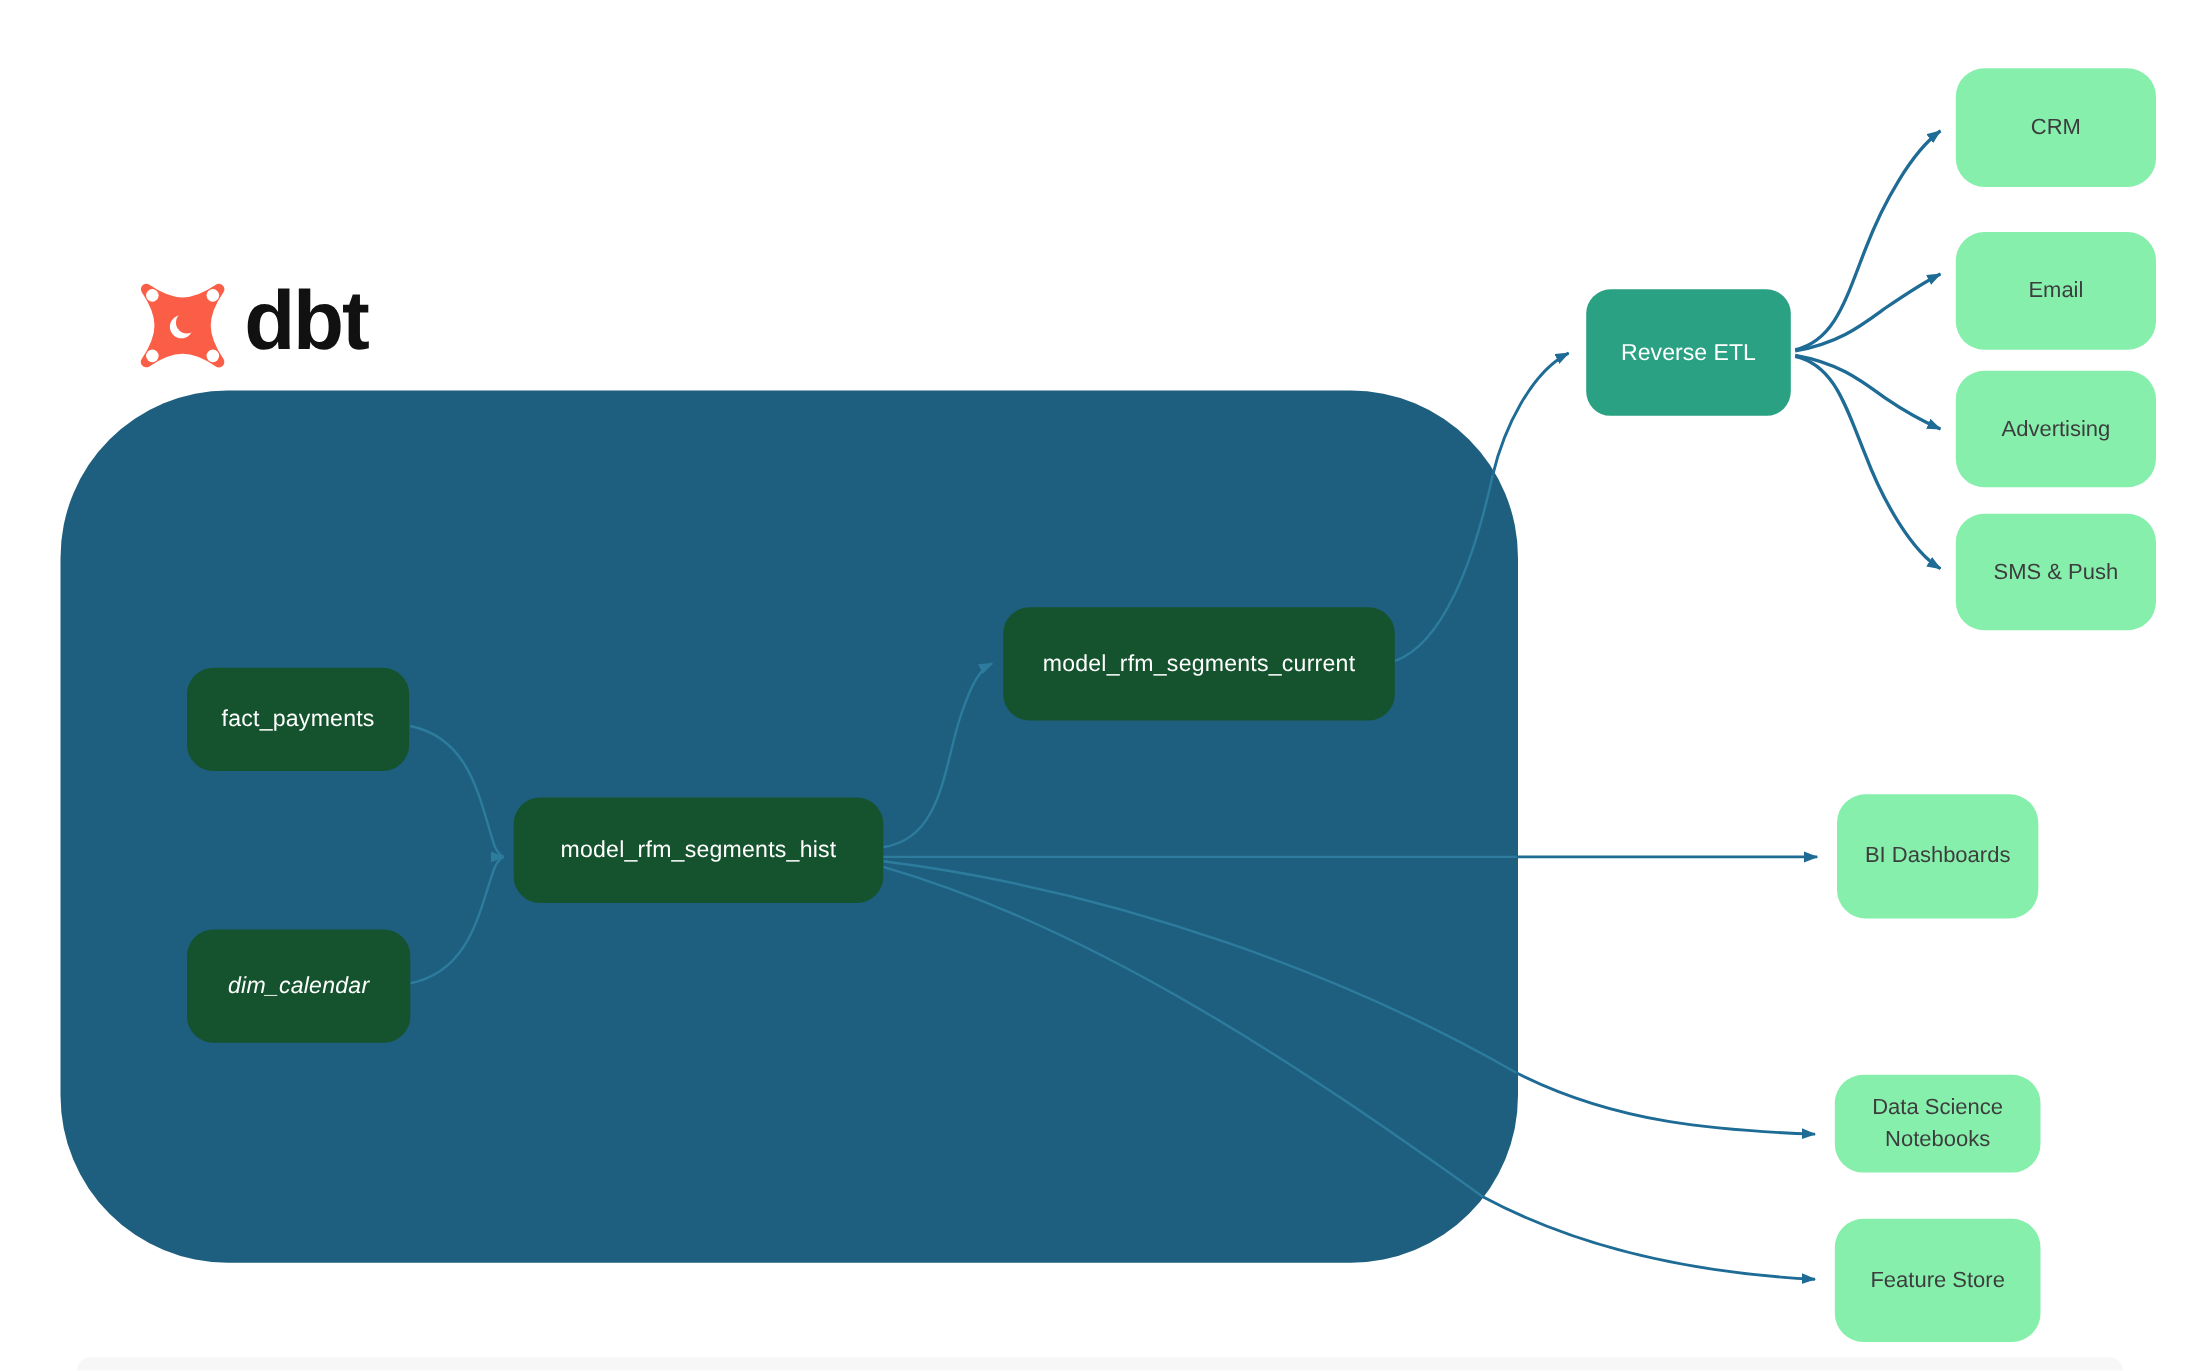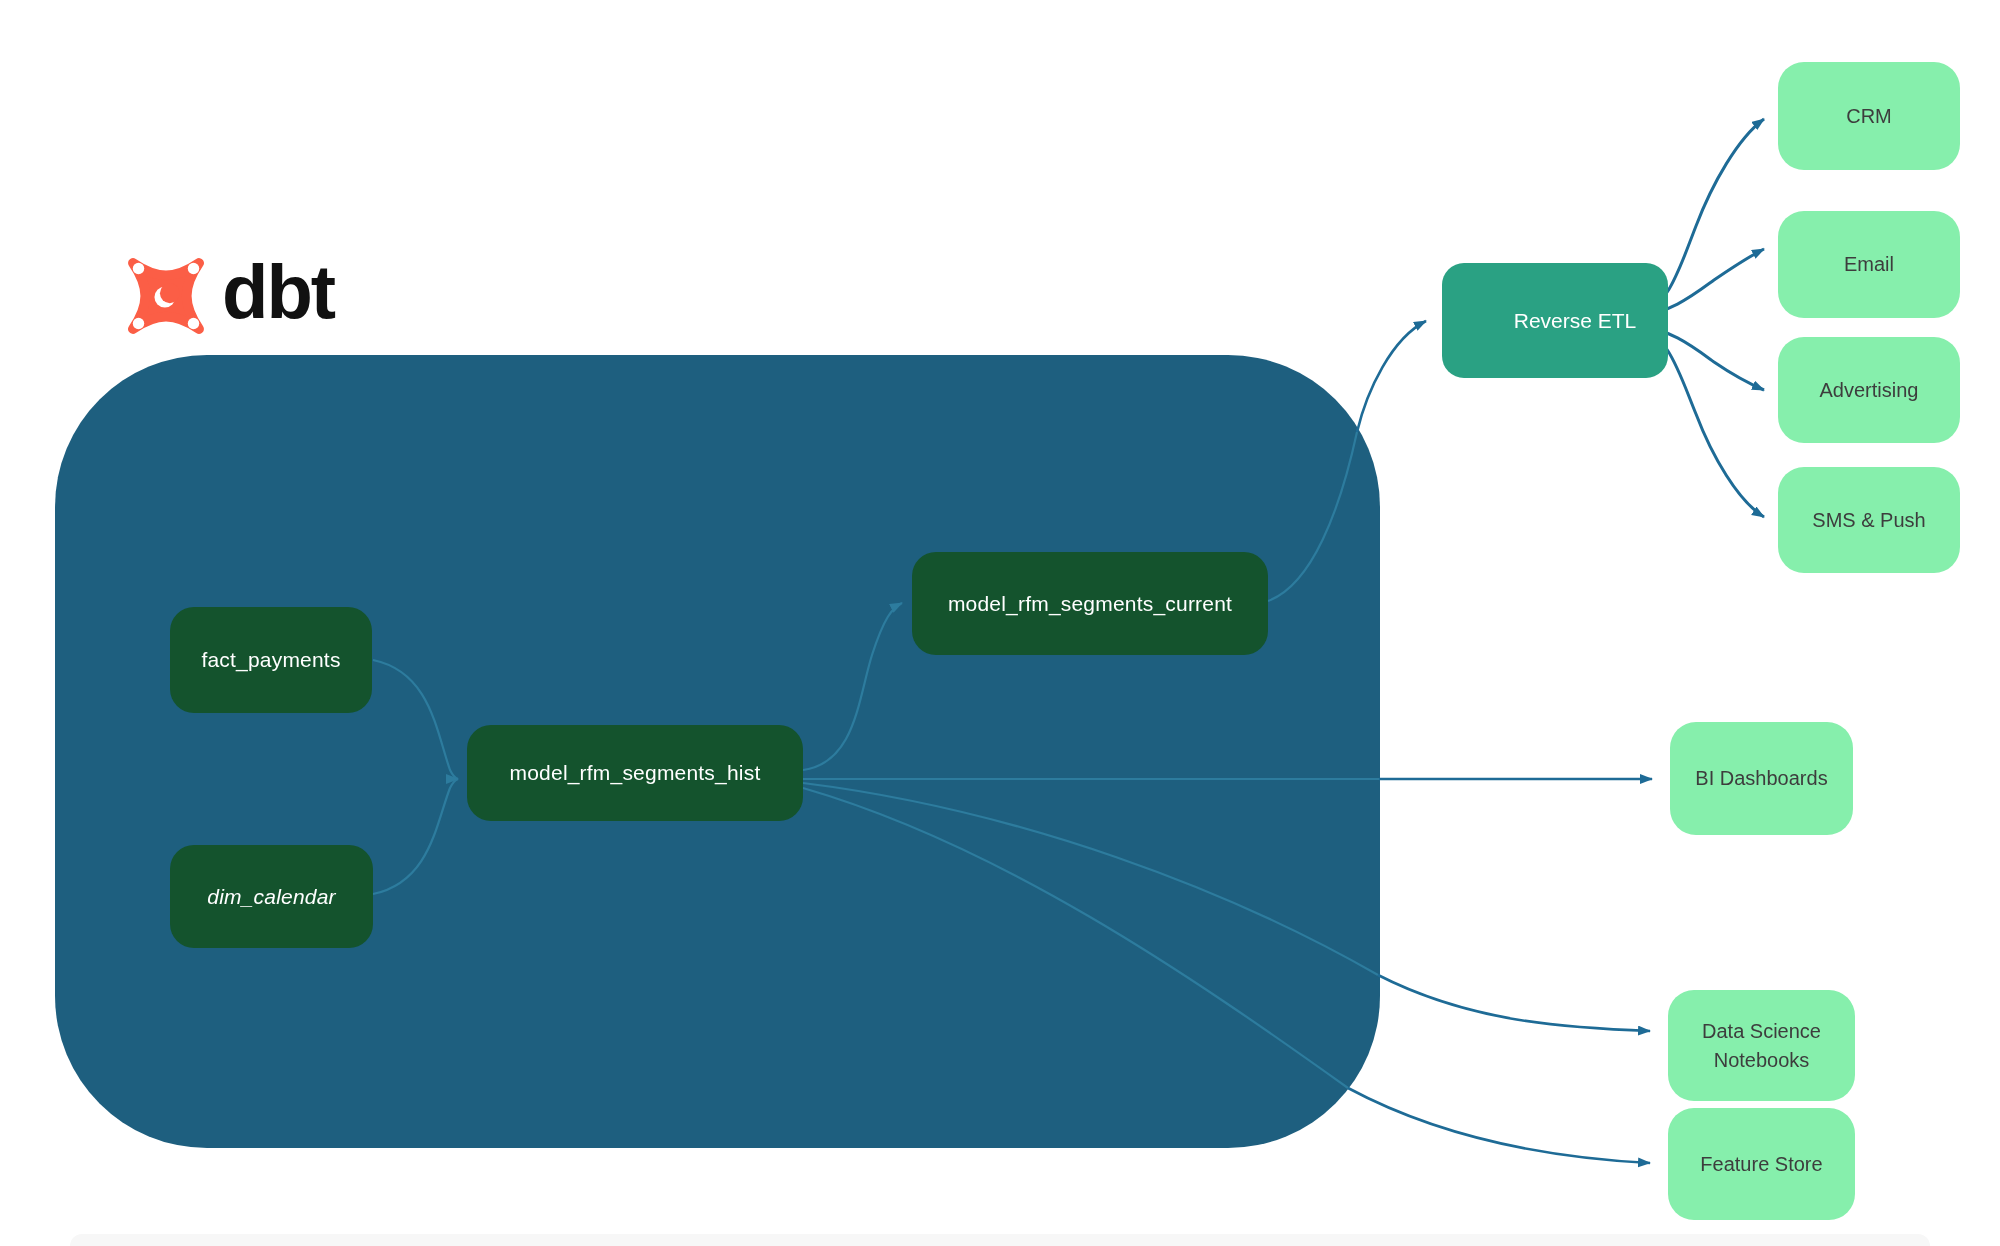--- a/index.html
+++ b/index.html
@@ -25,31 +25,31 @@
     font-size:21px;letter-spacing:0.2px;
   }
   .etl-node{
     background:#2AA183;color:#ffffff;border-radius:22px;font-size:21px;
   }
   .dest-node{
     background:#86efac;color:#3D3D3D;border-radius:26px;
     font-size:20px;line-height:1.45;padding:0 14px;box-sizing:border-box;
   }
   
-  .n-fact{left:170px;top:607px;width:202px;height:106px;}
+  .n-fact{left:170px;top:607px;width:202px;height:94px;}
   .n-dim{left:170px;top:845px;width:203px;height:103px;font-style:italic;}
   .n-hist{left:467px;top:725px;width:336px;height:96px;}
   .n-current{left:912px;top:552px;width:356px;height:103px;}
-  .n-etl{left:1442px;top:263px;width:186px;height:115px;padding-left:40px;}
+  .n-etl{left:1442px;top:263px;width:186px;height:115px;}
   .n-crm{left:1778px;top:62px;width:182px;height:108px;}
   .n-email{left:1778px;top:211px;width:182px;height:107px;}
   .n-adv{left:1778px;top:337px;width:182px;height:106px;}
   .n-sms{left:1778px;top:467px;width:182px;height:106px;}
   .n-bi{left:1670px;top:722px;width:183px;height:113px;}
-  .n-ds{left:1668px;top:977px;width:187px;height:111px;margin-top:13px;}
+  .n-ds{left:1668px;top:977px;width:187px;height:89px;}
   .n-fs{left:1668px;top:1108px;width:187px;height:112px;}
   
   .logo{left:122px;top:252px;display:flex;align-items:center;z-index:4;}
   .logo-text{
     font-size:76px;font-weight:800;color:#111111;
     letter-spacing:-2px;margin-left:12px;line-height:1;
     transform:translateY(-4px);
   }
   
   .bottom-strip{

